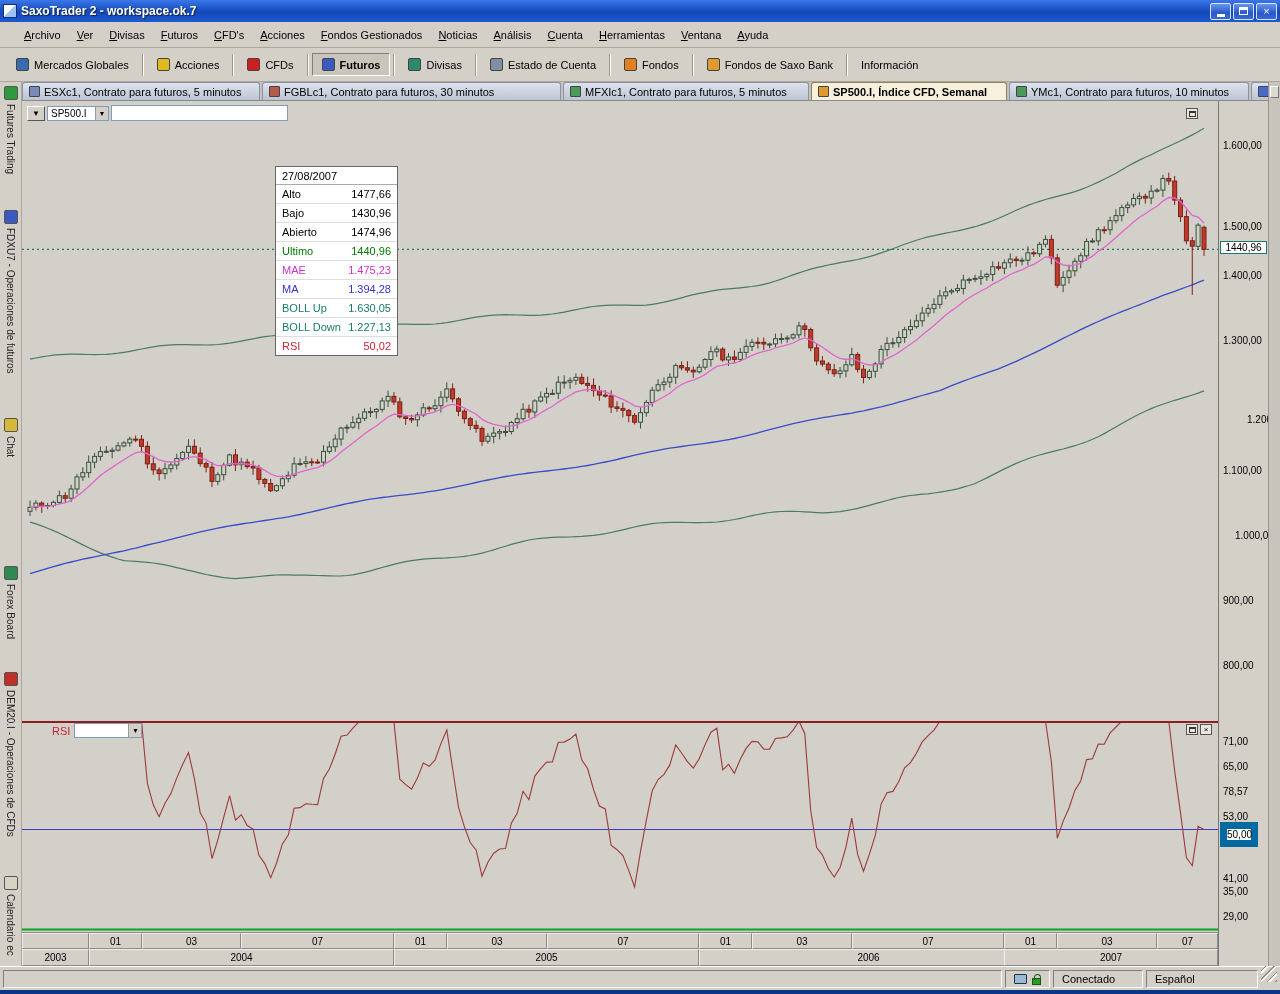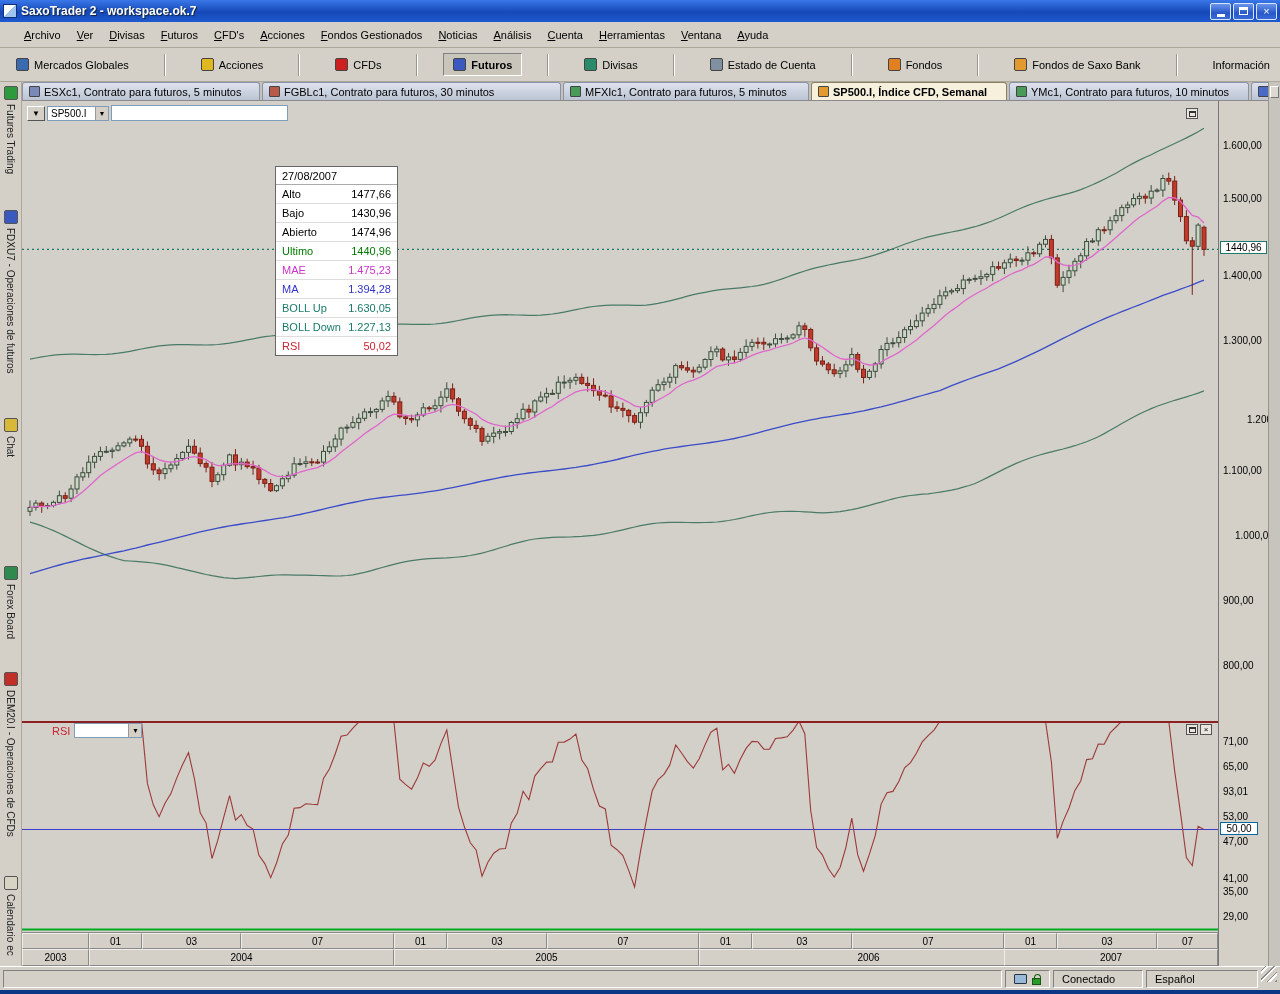--- a/index.html
+++ b/index.html
@@ -16,21 +16,21 @@
     background:linear-gradient(180deg,#6a95ec,#2858c8 60%,#3a6ad8);color:#fff;display:flex;align-items:center;justify-content:center;font-size:11px;line-height:1;}
   .glyph-min{width:8px;height:3px;background:#fff;margin-top:8px;}
   .glyph-restore{width:9px;height:8px;border:1px solid #fff;border-top-width:3px;}
 
   
   .menubar{position:absolute;left:0;top:22px;width:1280px;height:26px;background:#d4d0c8;border-bottom:1px solid #aca899;display:flex;align-items:center;padding-left:16px;}
   .menu-item{padding:4px 8px;font-size:11px;}
   .menu-item::first-letter{text-decoration:underline;}
 
   
-  .toolbar{position:absolute;left:0;top:48px;width:1280px;height:34px;background:#d4d0c8;border-bottom:1px solid #aca899;display:flex;align-items:center;padding-left:6px;justify-content:space-between;}
+  .toolbar{position:absolute;left:0;top:48px;width:1280px;height:34px;background:#d4d0c8;border-bottom:1px solid #aca899;display:flex;align-items:center;padding-left:6px;}
   .tool-btn{display:flex;align-items:center;gap:5px;padding:4px 9px;font-size:11px;border:1px solid transparent;white-space:nowrap;}
   .tool-btn.active{background:#cac5bb;border-color:#808080 #ffffff #ffffff #808080;font-weight:bold;}
   .tool-sep{width:2px;height:22px;border-left:1px solid #9a968a;border-right:1px solid #ffffff;margin:0 3px;}
   .tool-icon{width:13px;height:13px;border:1px solid #444;border-radius:2px;color:#fff;font-size:9px;line-height:12px;text-align:center;flex:none;}
 
   
   .sidebar{position:absolute;left:0;top:82px;width:22px;height:884px;background:#d4d0c8;border-right:1px solid #aca899;}
   .side-item{position:absolute;left:0;width:21px;display:flex;flex-direction:column;align-items:center;gap:4px;}
   .side-icon{width:14px;height:14px;border:1px solid #555;border-radius:2px;flex:none;}
   .side-label{writing-mode:vertical-rl;font-size:10px;color:#222;white-space:nowrap;}
@@ -72,21 +72,21 @@
   .x-axis{position:absolute;left:0;top:831px;width:1196px;height:34px;background:#d4d0c8;border-top:1px solid #8a8a8a;}
   .x-cell{position:absolute;height:16px;display:flex;align-items:center;justify-content:center;font-size:10px;
     background:#d4d0c8;border:1px solid;border-color:#efede8 #8a8a8a #8a8a8a #efede8;}
   .x-cell.x-year{height:17px;}
 
   
   .price-axis{position:absolute;left:1218px;top:101px;width:50px;height:865px;background:#d4d0c8;border-left:1px solid #777;font-size:10px;}
   .axis-label{position:absolute;left:4px;white-space:nowrap;}
   .px-label{position:absolute;left:1px;width:47px;text-align:center;background:#fff;font-size:10px;z-index:3;}
   #last-price-label{border:1px solid #1a7a6a;}
-  #rsi-value-label{border:1px solid #0369a1;width:38px;}
+  #rsi-value-label{border:7px solid #0369a1;width:38px;}
 
   
   .right-strip{position:absolute;left:1268px;top:82px;width:12px;height:884px;background:#c7c4bd;border-left:1px solid #989588;}
   .strip-thumb{position:absolute;left:1px;top:4px;width:9px;height:12px;background:#dcd9d2;border:1px solid;border-color:#fff #777 #777 #fff;}
 
   
   .statusbar{position:absolute;left:0;top:966px;width:1280px;height:24px;background:#d4d0c8;border-top:1px solid #fff;display:flex;align-items:center;padding:8px 3px;gap:3px;}
   .sb-panel{height:18px;border:1px solid;border-color:#808080 #ffffff #ffffff #808080;display:flex;align-items:center;font-size:11px;padding:0 8px;gap:5px;}
   .sb-big{flex:1;}
   .sb-conn{width:90px;}
@@ -746,31 +746,31 @@
       <div class="x-cell" style="left: 982px; width: 53px; top: 0px;">01</div>
       <div class="x-cell" style="left: 1035px; width: 100px; top: 0px;">03</div>
       <div class="x-cell" style="left: 1135px; width: 61px; top: 0px;">07</div>
     </div>
 </div>
 
 <div class="price-axis" id="price-axis">
   <div class="px-label" id="last-price-label" style="top: 140.376px;">1440,96</div>
   <div class="px-label" id="rsi-value-label" style="top: 720.5px;">50,00</div>
 <div class="axis-label" style="top: 39px;">1.600,00</div>
-    <div class="axis-label" style="top: 92px;">1.500,00</div>
+    <div class="axis-label" style="top: 120px;">1.500,00</div>
     <div class="axis-label" style="top: 169px;">1.400,00</div>
     <div class="axis-label" style="top: 234px;">1.300,00</div>
     <div class="axis-label" style="top: 313px; margin-left: 24px;">1.200,00</div>
     <div class="axis-label" style="top: 364px;">1.100,00</div>
     <div class="axis-label" style="top: 429px; margin-left: 12px;">1.000,00</div>
     <div class="axis-label" style="top: 494px;">900,00</div>
     <div class="axis-label" style="top: 559px;">800,00</div>
     <div class="axis-label" style="top: 635px;">71,00</div>
     <div class="axis-label" style="top: 660px;">65,00</div>
-    <div class="axis-label" style="top: 685px;">93,01</div>
+    <div class="axis-label" style="top: 685px;">78,57</div>
     <div class="axis-label" style="top: 710px;">53,00</div>
     <div class="axis-label" style="top: 735px;">47,00</div>
     <div class="axis-label" style="top: 760px; margin-top: 12px;">41,00</div>
     <div class="axis-label" style="top: 785px;">35,00</div>
     <div class="axis-label" style="top: 810px;">29,00</div>
   </div>
 
 <div class="right-strip">
   <div class="strip-thumb"></div>
 </div>

